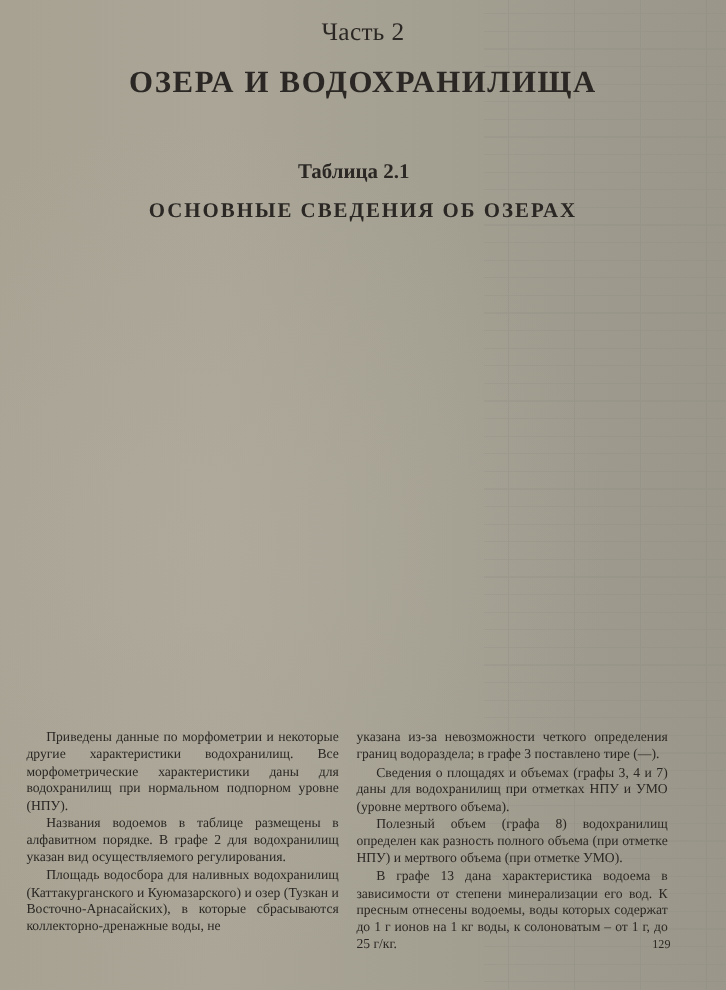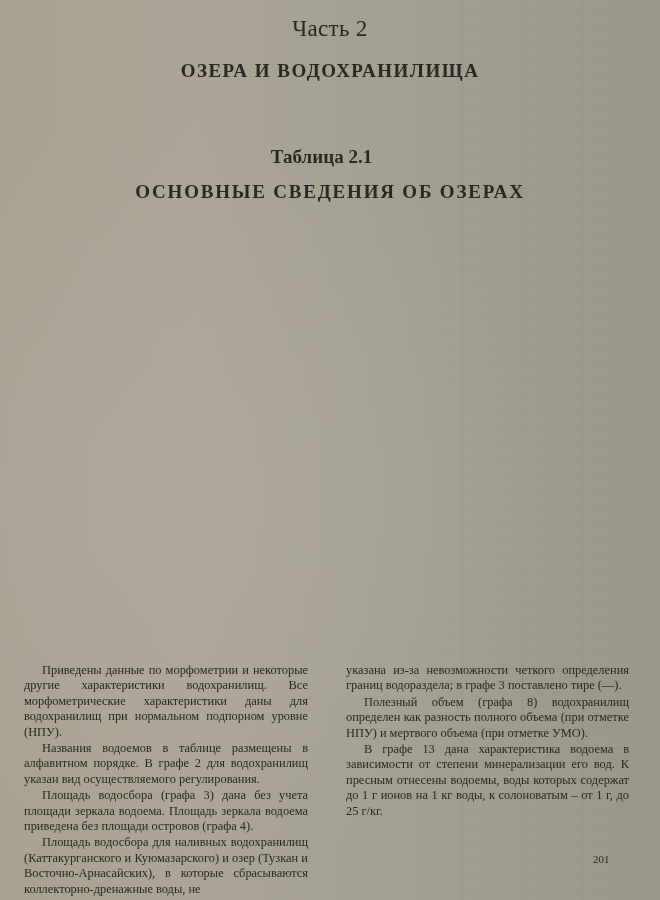--- a/index.html
+++ b/index.html
@@ -37,21 +37,21 @@
     text-align: center;
     font-size: 23px;
     letter-spacing: 0.3px;
   }
   .section-title {
     position: absolute;
     top: 60px;
     left: 0;
     width: 660px;
     text-align: center;
-    font-size: 19px;
+    font-size: 28px;
     font-weight: bold;
     letter-spacing: 1.5px;
   }
   .table-label {
     position: absolute;
     top: 146px;
     left: 0;
     width: 643px;
     text-align: center;
     font-size: 19px;
@@ -70,21 +70,21 @@
   }
   .col {
     position: absolute;
     top: 663px;
     width: 284px;
     font-size: 12.4px;
     line-height: 15.4px;
     text-align: justify;
   }
   .col-left { left: 24px; }
-  .col-right { left: 346px; width: 283px; }
+  .col-right { left: 324px; width: 283px; }
   .col p {
     margin: 0 0 1px 0;
     text-indent: 18px;
   }
   .col p.cont { text-indent: 0; }
   .page-num {
     position: absolute;
     top: 853px;
     left: 593px;
     font-size: 11px;
@@ -98,23 +98,23 @@
 <div class="part-title">Часть 2</div>
 <div class="section-title">ОЗЕРА И ВОДОХРАНИЛИЩА</div>
 <div class="table-label">Таблица 2.1</div>
 <div class="table-title">
   <div>ОСНОВНЫЕ СВЕДЕНИЯ ОБ ОЗЕРАХ</div>
 </div>
 
 <div class="col col-left">
   <p>Приведены данные по морфометрии и некоторые другие характеристики водохранилищ. Все морфометрические характеристики даны для водохранилищ при нормальном подпорном уровне (НПУ).</p>
   <p>Названия водоемов в таблице размещены в алфавитном порядке. В графе 2 для водохранилищ указан вид осуществляемого регулирования.</p>
-  <p>Площадь водосбора (графа 3) дана без учета площади зеркала водоема. Площадь зеркала водоема приведена без площади островов (графа 4).</p>
   <p>Площадь водосбора для наливных водохранилищ (Каттакурганского и Куюмазарского) и озер (Тузкан и Восточно-Арнасайских), в которые сбрасываются коллекторно-дренажные воды, не</p>
 </div>
 
 <div class="col col-right">
   <p class="cont">указана из-за невозможности четкого определения границ водораздела; в графе 3 поставлено тире (—).</p>
+  <p>Сведения о площадях и объемах (графы 3, 4 и 7) даны для водохранилищ при отметках НПУ и УМО (уровне мертвого объема).</p>
   <p>Полезный объем (графа 8) водохранилищ определен как разность полного объема (при отметке НПУ) и мертвого объема (при отметке УМО).</p>
   <p>В графе 13 дана характеристика водоема в зависимости от степени минерализации его вод. К пресным отнесены водоемы, воды которых содержат до 1 г ионов на 1 кг воды, к солоноватым – от 1 г, до 25 г/кг.</p>
 </div>
 
-<div class="page-num">201</div>
+<div class="page-num">129</div>
 
 </body></html>

